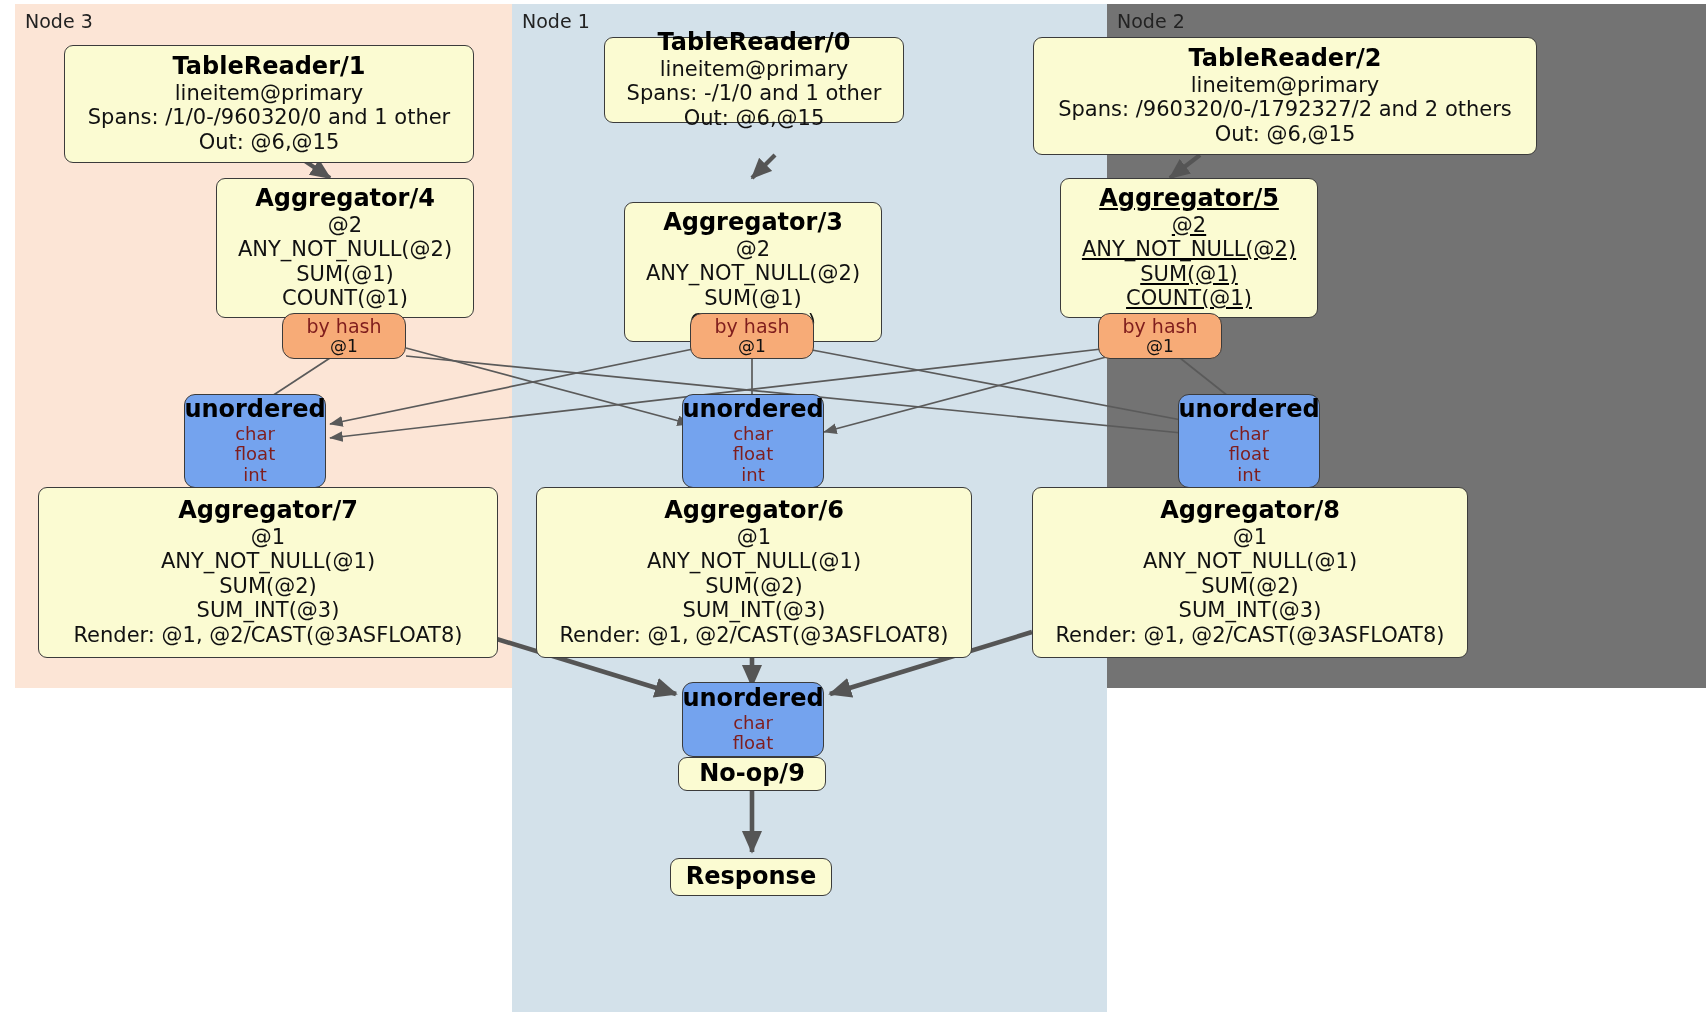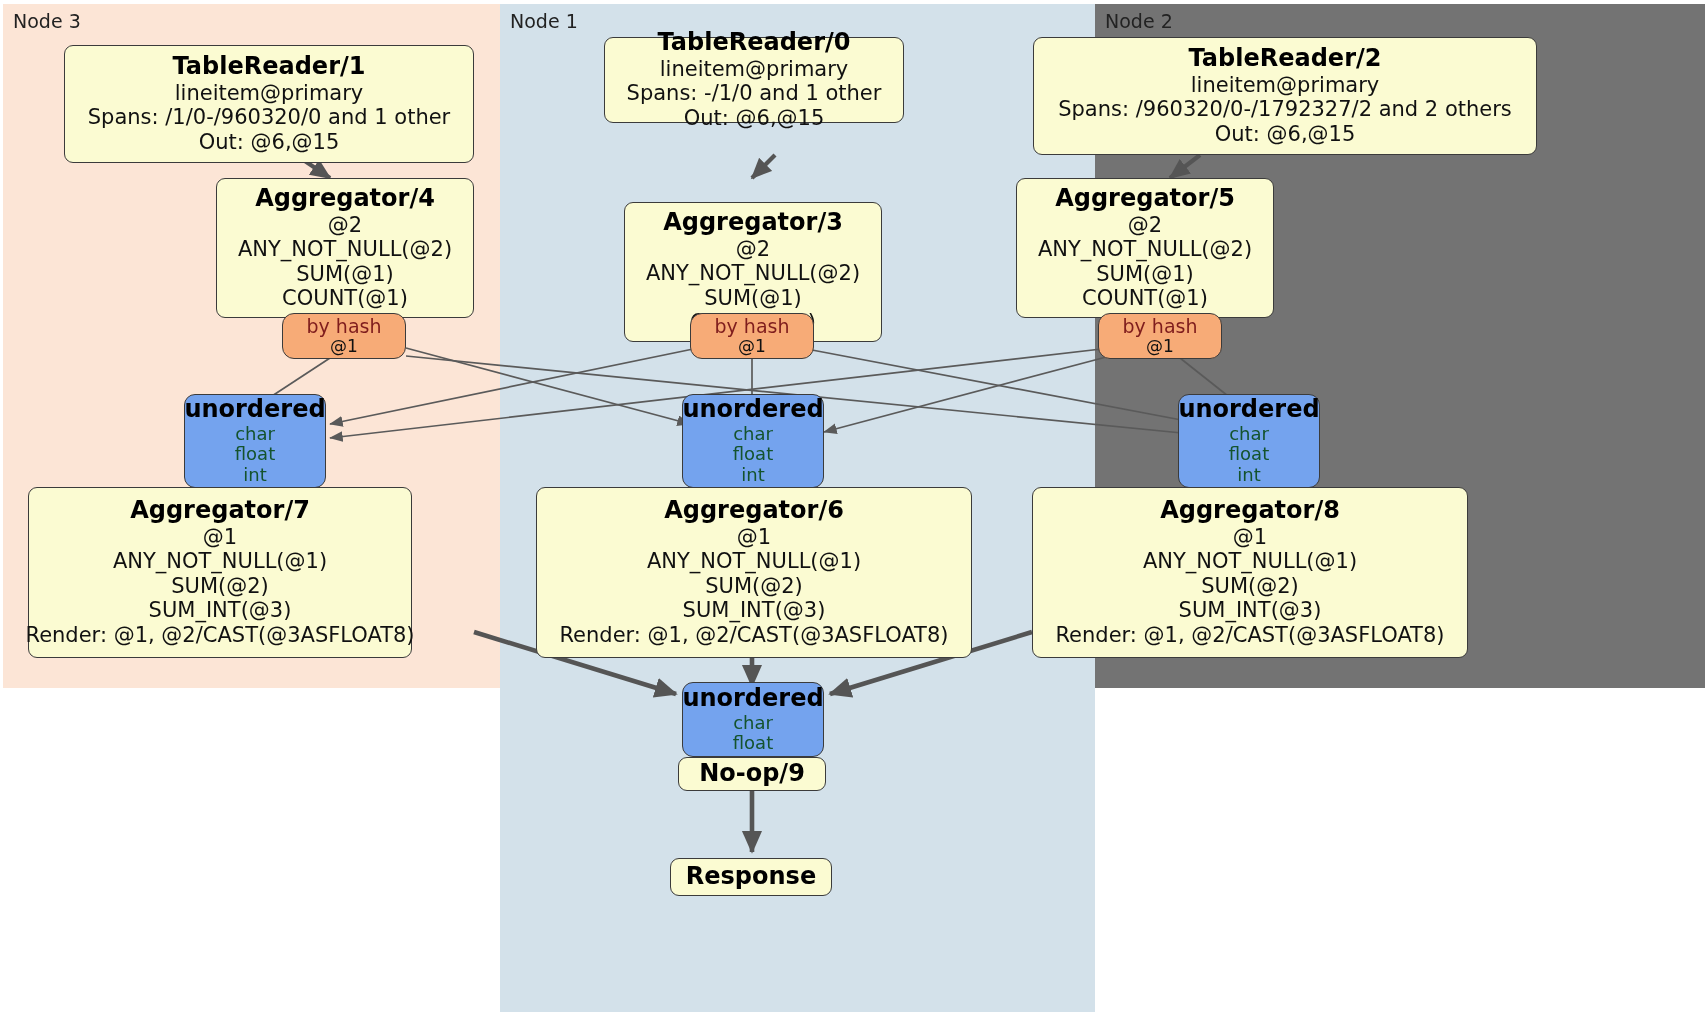--- a/index.html
+++ b/index.html
@@ -1,38 +1,38 @@
 <!DOCTYPE html>
 <html><head>
 <meta charset="utf-8">
 <style>
   html,body{margin:0;padding:0;background:#ffffff;}
   body{font-family:"DejaVu Sans","Liberation Sans",sans-serif;}
   #stage{position:relative;width:1706px;height:1016px;overflow:hidden;background:#fff;}
 
-  .node-panel{position:absolute;box-sizing:border-box;}
+  .node-panel{position:absolute;box-sizing:border-box;margin-left:12px;}
   .node-label{position:absolute;font-size:19px;color:#222;left:10px;top:6px;white-space:nowrap;}
 
   .box{position:absolute;box-sizing:border-box;border:1.6px solid #3b3b3b;
        border-radius:9px;background:#fbfbd2;text-align:center;
        display:flex;flex-direction:column;align-items:center;justify-content:center;}
   .box .title{font-weight:bold;font-size:24px;color:#000;line-height:1.14;}
   .box .line{font-size:21px;color:#111;line-height:1.17;white-space:nowrap;}
 
   .router{position:absolute;box-sizing:border-box;border:1.6px solid #3b3b3b;
           border-radius:12px;background:#f7ab77;text-align:center;
           display:flex;flex-direction:column;align-items:center;justify-content:center;}
   .router .title{font-weight:normal;font-size:19px;color:#7f1d1d;line-height:1.1;}
   .router .line{font-size:17px;color:#111;line-height:1.1;}
 
   .stream{position:absolute;box-sizing:border-box;border:1.6px solid #3b3b3b;
           border-radius:11px;background:#74a3ee;text-align:center;
           display:flex;flex-direction:column;align-items:center;justify-content:center;}
   .stream .title{font-weight:bold;font-size:24px;color:#000;line-height:1.15;}
-  .stream .line{font-size:18px;color:#14532d;line-height:1.15;}
+  .stream .line{font-size:18px;color:#7f1d1d;line-height:1.15;}
 
   svg.edges{position:absolute;left:0;top:0;width:1706px;height:1016px;pointer-events:none;}
 </style>
 </head>
 <body>
 
 <div id="stage">
 
   <div class="node-panel" style="left:3px;top:4px;width:497px;height:684px;background:#fce5d6;">
     <span class="node-label">Node 3</span>
@@ -112,21 +112,21 @@
   </div>
 
   <div class="box" style="left:624px;top:178px;width:258px;height:140px;margin-top:24px;">
     <div class="title">Aggregator/3</div>
     <div class="line">@2</div>
     <div class="line">ANY_NOT_NULL(@2)</div>
     <div class="line">SUM(@1)</div>
     <div class="line">COUNT(@1)</div>
   </div>
 
-  <div class="box" style="left:1016px;top:178px;width:258px;height:140px;">
+  <div class="box" style="left:1060px;top:178px;width:258px;height:140px;text-decoration:underline;">
     <div class="title">Aggregator/5</div>
     <div class="line">@2</div>
     <div class="line">ANY_NOT_NULL(@2)</div>
     <div class="line">SUM(@1)</div>
     <div class="line">COUNT(@1)</div>
   </div>
 
   <div class="router" style="left:282px;top:313px;width:124px;height:46px;">
     <div class="title">by hash</div>
     <div class="line">@1</div>
@@ -156,21 +156,21 @@
     <div class="line">int</div>
   </div>
 
   <div class="stream" style="left:1178px;top:394px;width:142px;height:94px;">
     <div class="title">unordered</div>
     <div class="line">char</div>
     <div class="line">float</div>
     <div class="line">int</div>
   </div>
 
-  <div class="box" style="left:28px;top:487px;width:384px;height:171px;">
+  <div class="box" style="left:38px;top:487px;width:460px;height:171px;">
     <div class="title">Aggregator/7</div>
     <div class="line">@1</div>
     <div class="line">ANY_NOT_NULL(@1)</div>
     <div class="line">SUM(@2)</div>
     <div class="line">SUM_INT(@3)</div>
     <div class="line">Render: @1, @2/CAST(@3ASFLOAT8)</div>
   </div>
 
   <div class="box" style="left:536px;top:487px;width:436px;height:171px;">
     <div class="title">Aggregator/6</div>

